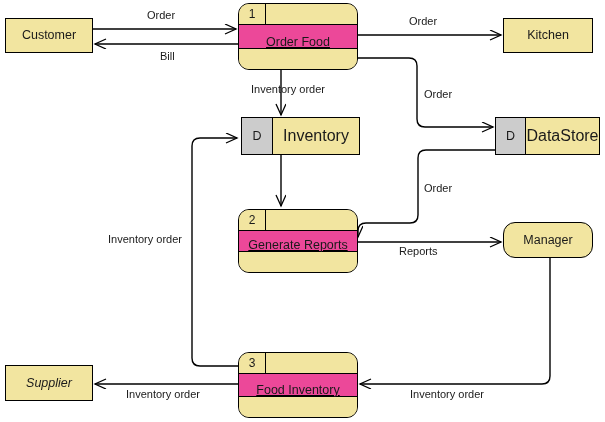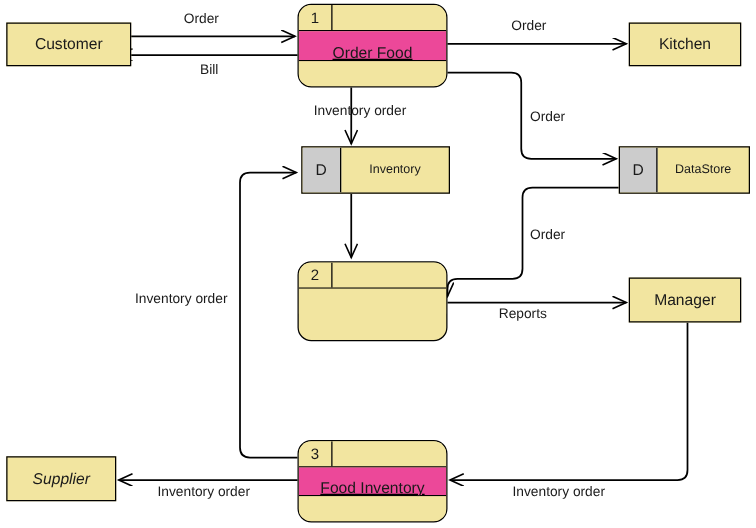--- a/index.html
+++ b/index.html
@@ -119,21 +119,21 @@
     font-size: 12.5px;
     color: #1a1a1a;
   }
   .store-body {
     flex: 1 1 auto;
     display: flex;
     align-items: center;
     justify-content: center;
   }
   .store-name {
-    font-size: 10px;
+    font-size: 16px;
     color: #1a1a1a;
     line-height: 1;
     text-align: center;
   }
 
   
   .flow-label {
     position: absolute;
     font-size: 11px;
     color: #1a1a1a;
@@ -173,29 +173,29 @@
       <path d="M358,242 L501,242" marker-end="url(#ah)"></path>
 
       <path d="M238,366 L200,366 Q192,366 192,358 L192,146 Q192,138 200,138 L237,138" marker-end="url(#ah)"></path>
 
       <path d="M238,384 L95,384" marker-end="url(#ah)"></path>
 
       <path d="M550,258 L550,376 Q550,384 542,384 L360,384" marker-end="url(#ah)"></path>
     </g>
   </svg>
 
-  <div class="entity" style="left:5px; top:18px; width:100px; height:35px;">
+  <div class="entity" style="left:5px; top:18px; width:88px; height:35px;">
     <span class="entity-label">Customer</span>
   </div>
 
   <div class="entity" style="left:503px; top:18px; width:90px; height:35px;align-items:center;">
     <span class="entity-label">Kitchen</span>
   </div>
 
-  <div class="entity" style="left:503px; top:222px; width:90px; height:36px;">
+  <div class="entity" style="left:503px; top:222px; width:90px; height:36px;border-radius:12px;">
     <span class="entity-label">Manager</span>
   </div>
 
   <div class="entity" style="left:5px; top:365px; width:88px; height:36px;font-style:italic;">
     <span class="entity-label">Supplier</span>
   </div>
 
   <div class="process" style="left:238px; top:3px; width:120px; height:67px;">
     <div class="process-head">
       <div class="process-num">1</div>
@@ -205,20 +205,23 @@
       <span class="process-name">Order Food</span>
     </div>
     <div class="process-foot"></div>
   </div>
 
   <div class="process" style="left:238px; top:209px; width:120px; height:64px;">
     <div class="process-head">
       <div class="process-num">2</div>
       <div class="process-head-rest"></div>
     </div>
+    <div class="process-body">
+      <span class="process-name">Generate Reports</span>
+    </div>
     <div class="process-foot"></div>
   </div>
 
   <div class="process" style="left:238px; top:352px; width:120px; height:66px;">
     <div class="process-head">
       <div class="process-num">3</div>
       <div class="process-head-rest"></div>
     </div>
     <div class="process-body">
       <span class="process-name">Food Inventory</span>

